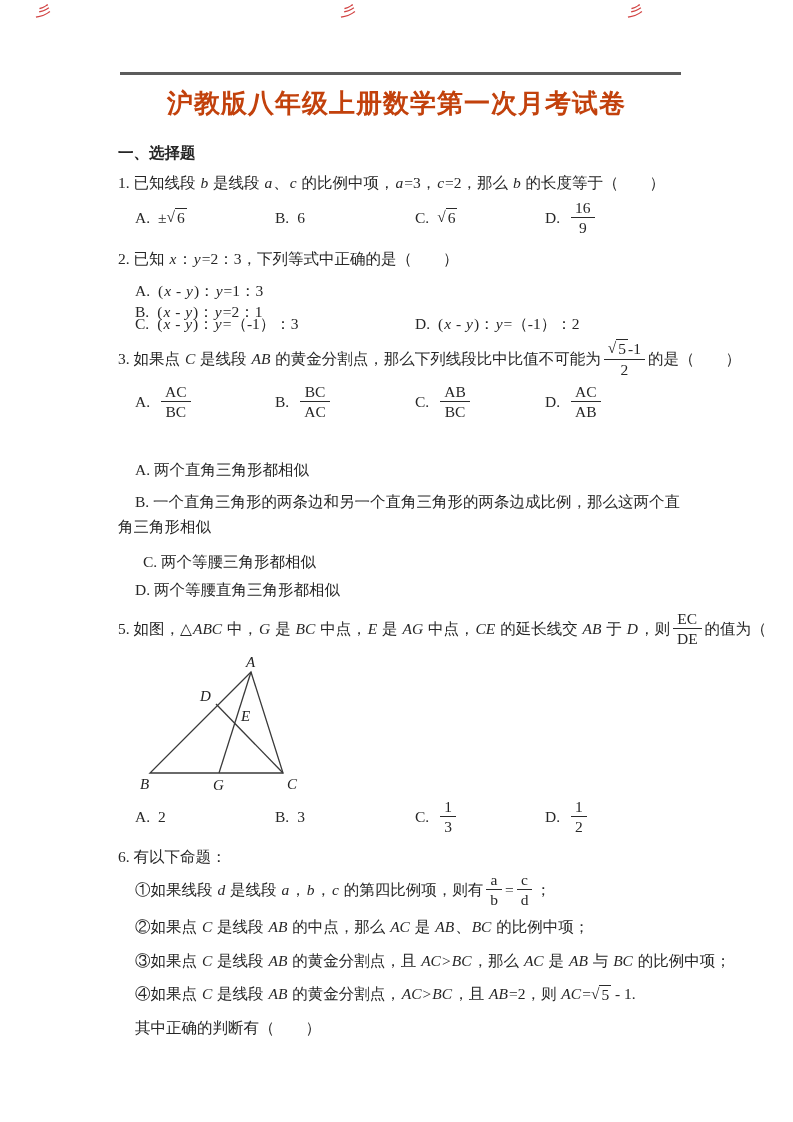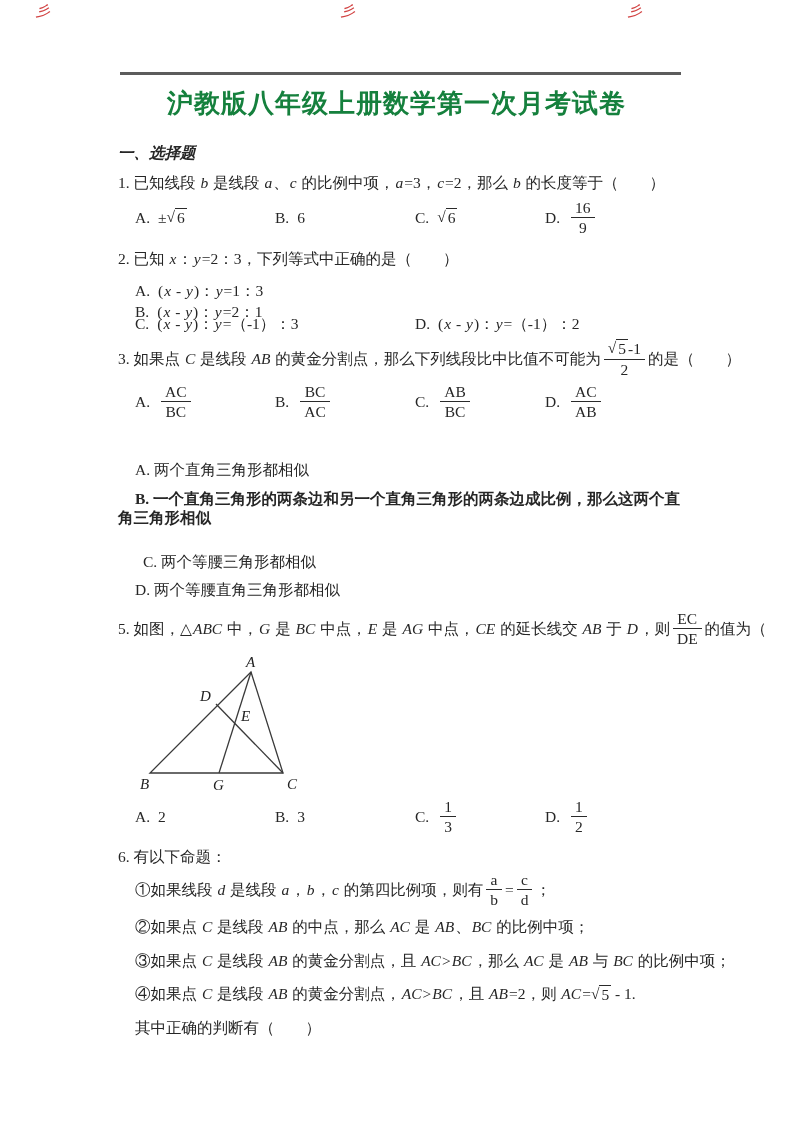--- a/index.html
+++ b/index.html
@@ -1,56 +1,56 @@
 <!DOCTYPE html>
 <html><head>
 <meta charset="utf-8">
 <style>
   html,body{margin:0;padding:0;background:#ffffff;}
   body{width:793px;height:1122px;position:relative;overflow:hidden;
        font-family:"Liberation Serif","DejaVu Serif",serif;color:#262626;}
   .page{position:absolute;inset:0;background:#fff;}
   .rule{position:absolute;top:72px;left:120px;width:561px;height:3px;background:#5c5c5c;}
   .title{position:absolute;top:86px;left:0;width:100%;text-align:center;
-         font-size:26px;font-weight:700;letter-spacing:1px;color:#15803d;}
+         font-size:26px;font-weight:700;letter-spacing:1px;color:#c2410c;}
   .ln{position:absolute;left:118px;font-size:15.5px;white-space:nowrap;line-height:1.3;}
   .ind{left:135px;}
   .bold{font-weight:700;}
   .vrow{position:absolute;left:118px;display:flex;align-items:center;font-size:15.5px;white-space:nowrap;}
   .v{font-style:italic;padding:0 1px;}
   .lbl{margin-right:8px;}
   .opts4{position:absolute;left:118px;width:600px;display:flex;align-items:center;padding-left:17px;font-size:15.5px;}
   .c1{width:140px;display:flex;align-items:center;}
   .c2{width:140px;display:flex;align-items:center;}
   .c3{width:130px;display:flex;align-items:center;}
   .c4{flex:1;display:flex;align-items:center;}
   .opts2{position:absolute;left:118px;width:600px;display:flex;padding-left:17px;font-size:15.5px;}
   .colA{width:280px;}
   .frac{display:inline-block;text-align:center;vertical-align:middle;margin:0 3px;}
   .frac .num{display:flex;align-items:center;justify-content:center;padding:0 4px;line-height:1.15;}
   .frac .den{display:block;border-top:1.3px solid #2a2a2a;padding:0 4px;line-height:1.25;}
   .sq{display:inline-flex;align-items:flex-start;}
   .rad{line-height:1.15;}
   .rc{border-top:1.3px solid #2a2a2a;line-height:1.2;padding:0 2px;}
-  .wrapblock{position:absolute;left:118px;width:570px;font-size:15.5px;line-height:19px;text-indent:17px;white-space:normal;font-weight:bold;}
+  .wrapblock{position:absolute;left:118px;width:570px;font-size:15.5px;line-height:25px;text-indent:17px;white-space:normal;}
   .figure{position:absolute;left:140px;top:652px;width:250px;height:150px;}
   .redmark{position:absolute;top:4px;color:#d24343;font-size:15px;transform:rotate(6deg);line-height:1;}
 </style>
 </head>
 <body>
 
 <div class="page">
 
   <span class="redmark" style="left:36px;">彡</span>
   <span class="redmark" style="left:341px;">彡</span>
   <span class="redmark" style="left:628px;">彡</span>
 
   <div class="rule"></div>
   <div class="title">沪教版八年级上册数学第一次月考试卷</div>
-  <div class="ln bold" style="top:143px;font-style:italic;">一、选择题</div>
+  <div class="ln bold" style="top:143px;">一、选择题</div>
 
   <div class="ln" style="top:173px;"><span>1. 已知线段 </span><span class="v">b</span><span> 是线段 </span><span class="v">a</span><span>、</span><span class="v">c</span><span> 的比例中项，</span><span class="v">a</span><span>=3，</span><span class="v">c</span><span>=2，那么 </span><span class="v">b</span><span> 的长度等于（　　）</span></div>
   <div class="opts4" style="top:198px;height:40px;">
     <div class="c1">
       <span class="lbl">A.</span>
       <span>±</span>
         <span class="sq">
           <span class="rad">√</span>
           <span class="rc">6</span>
         </span>

